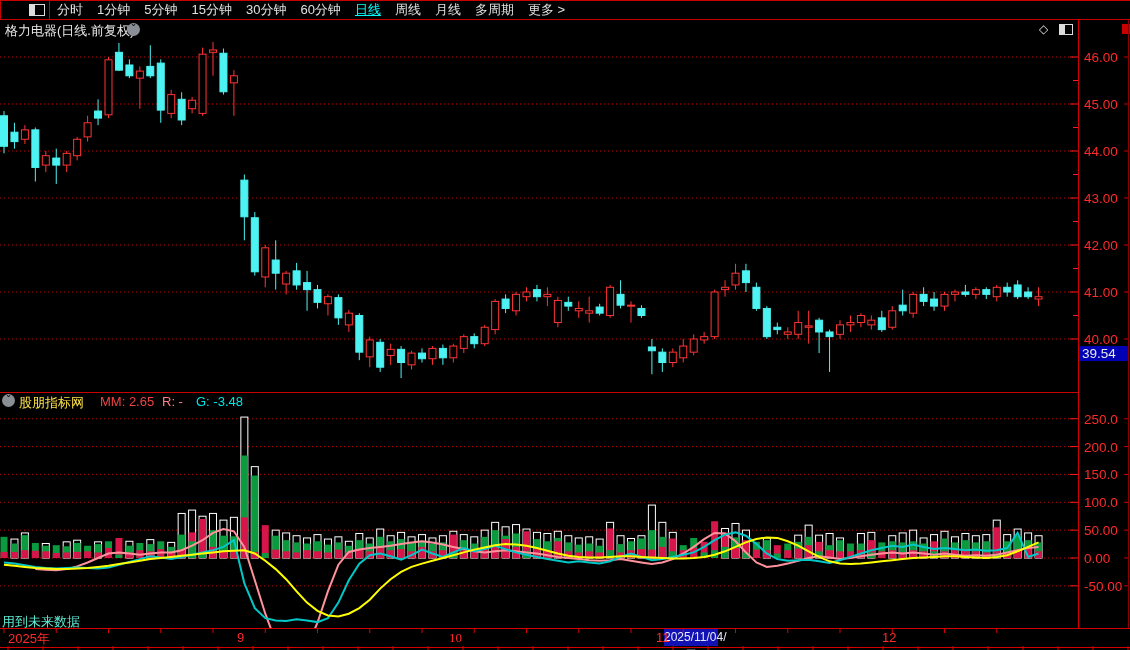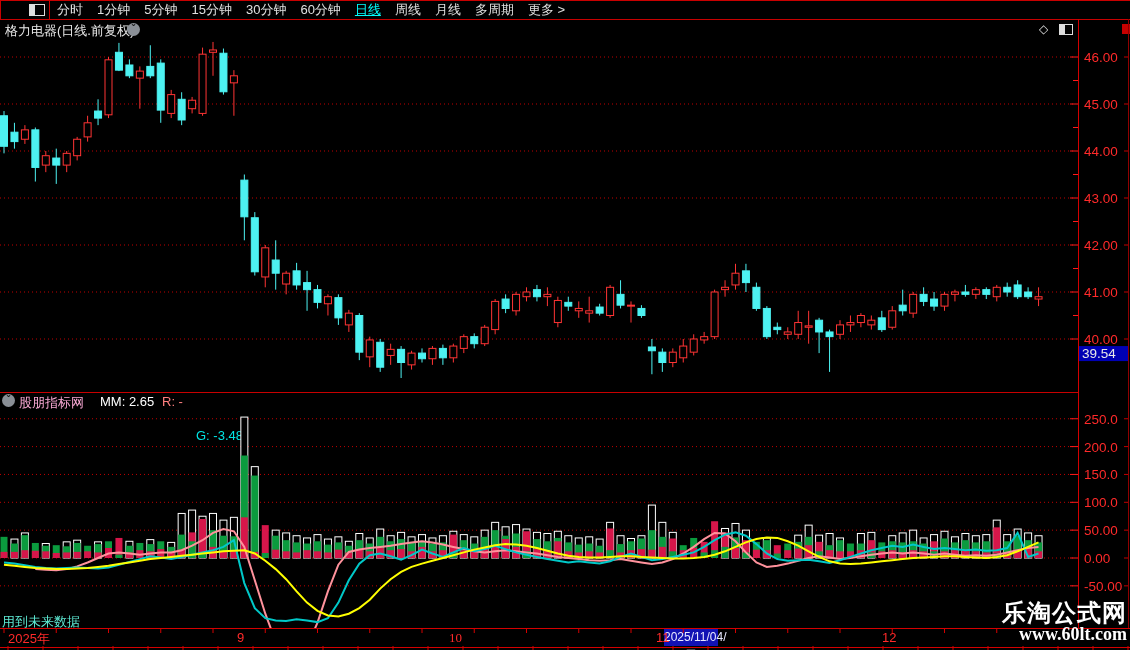--- a/index.html
+++ b/index.html
@@ -28,24 +28,24 @@
   
   svg{position:absolute;left:0;display:block;}
   #price-chart{top:38px;}
   #ind-chart{top:409px;}
   #pane-divider{position:absolute;left:0;top:392px;width:1078px;height:1px;background:#c80000;}
   #axis-vline{position:absolute;left:1078px;top:19px;width:1px;height:627px;background:#d40000;}
   #edge-vline{position:absolute;left:1128px;top:19px;width:1px;height:627px;background:#900000;}
   
   #ind-header{position:absolute;left:0;top:394px;height:15px;font-size:13px;white-space:nowrap;}
   #ind-chevron{left:2px;top:0px;position:absolute;}
-  #ind-name{position:absolute;left:19px;color:#f9a8d4;}
-  #ind-mm{position:absolute;left:100px;color:#ffffff;}
+  #ind-name{position:absolute;left:19px;color:#fde047;}
+  #ind-mm{position:absolute;left:100px;color:#ef4444;}
   #ind-r{position:absolute;left:162px;color:#ff8080;}
-  #ind-g{position:absolute;left:196px;color:#00e5e5;margin-top:34px;}
+  #ind-g{position:absolute;left:196px;color:#00e5e5;}
   
   #timeline{position:absolute;left:0;top:628px;width:1130px;height:18px;background:#000;
     border-top:1px solid #d40000;border-bottom:1px solid #d40000;font-size:13px;color:#ff2a2a;}
   .tl-label{position:absolute;top:1px;}
   #tl-hl{position:absolute;top:0;height:17px;background:#1212b4;color:#e8e8ff;font-size:12px;
     line-height:17px;text-align:center;}
   #bottom-stub{position:absolute;left:0;top:646px;width:1130px;height:4px;}
   
   #footnote{position:absolute;left:2px;top:613px;font-size:13px;color:#5eead4;}
   #watermark{position:absolute;right:3px;top:600px;text-align:right;color:#fff;line-height:1.05;}
@@ -721,18 +721,14 @@
       <line x1="883" y1="0" x2="883" y2="4" stroke="#d40000"></line>
       <line x1="918" y1="0" x2="918" y2="4" stroke="#d40000"></line>
       <line x1="953" y1="0" x2="953" y2="4" stroke="#d40000"></line>
       <line x1="988" y1="0" x2="988" y2="4" stroke="#d40000"></line>
       <line x1="1023" y1="0" x2="1023" y2="4" stroke="#d40000"></line>
       <line x1="1058" y1="0" x2="1058" y2="4" stroke="#d40000"></line>
       <line x1="1093" y1="0" x2="1093" y2="4" stroke="#d40000"></line>
       <line x1="1128" y1="0" x2="1128" y2="4" stroke="#d40000"></line>
     </svg>
 
-  <div id="watermark">
-    <div id="wm1">乐淘公式网</div>
-    <div id="wm2">www.60lt.com</div>
-  </div>
 
 </div>
 
 </body></html>

